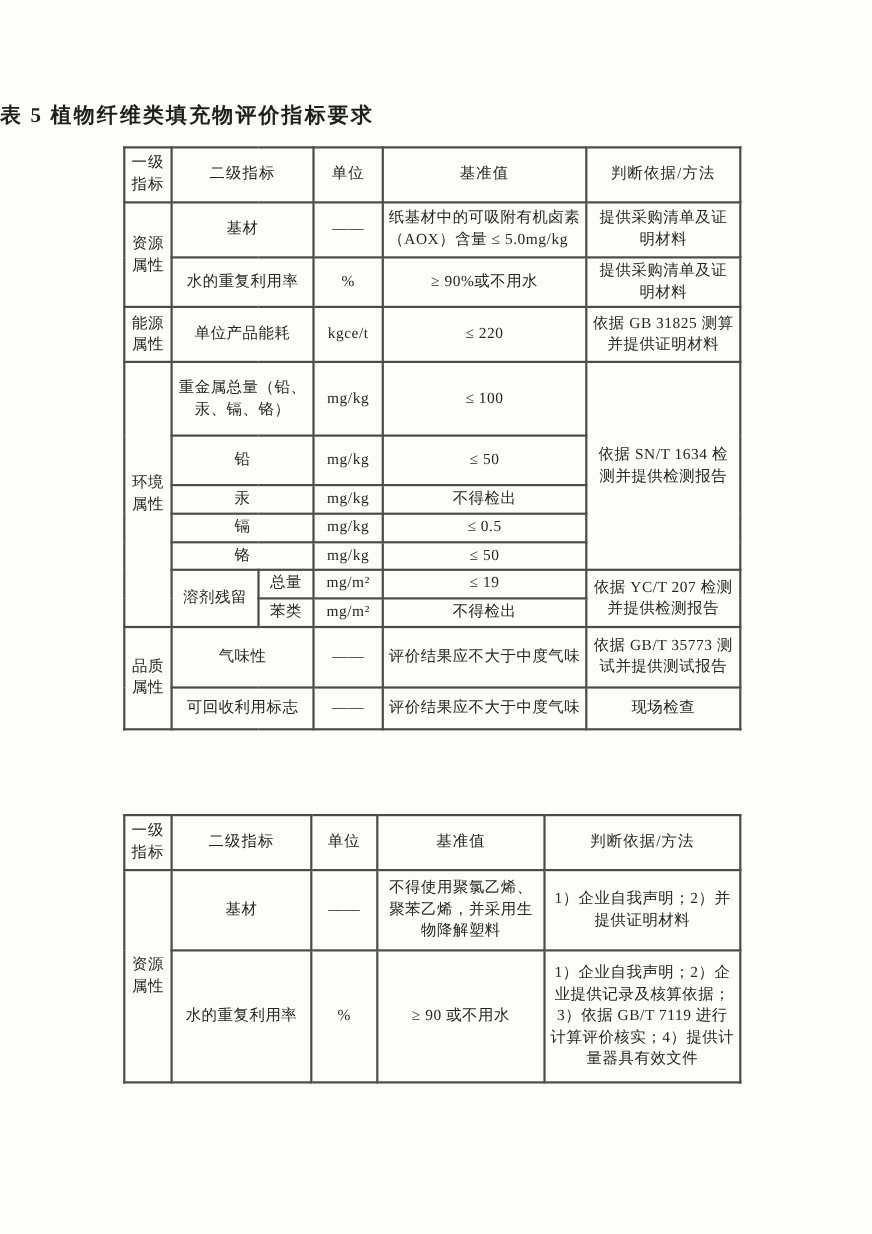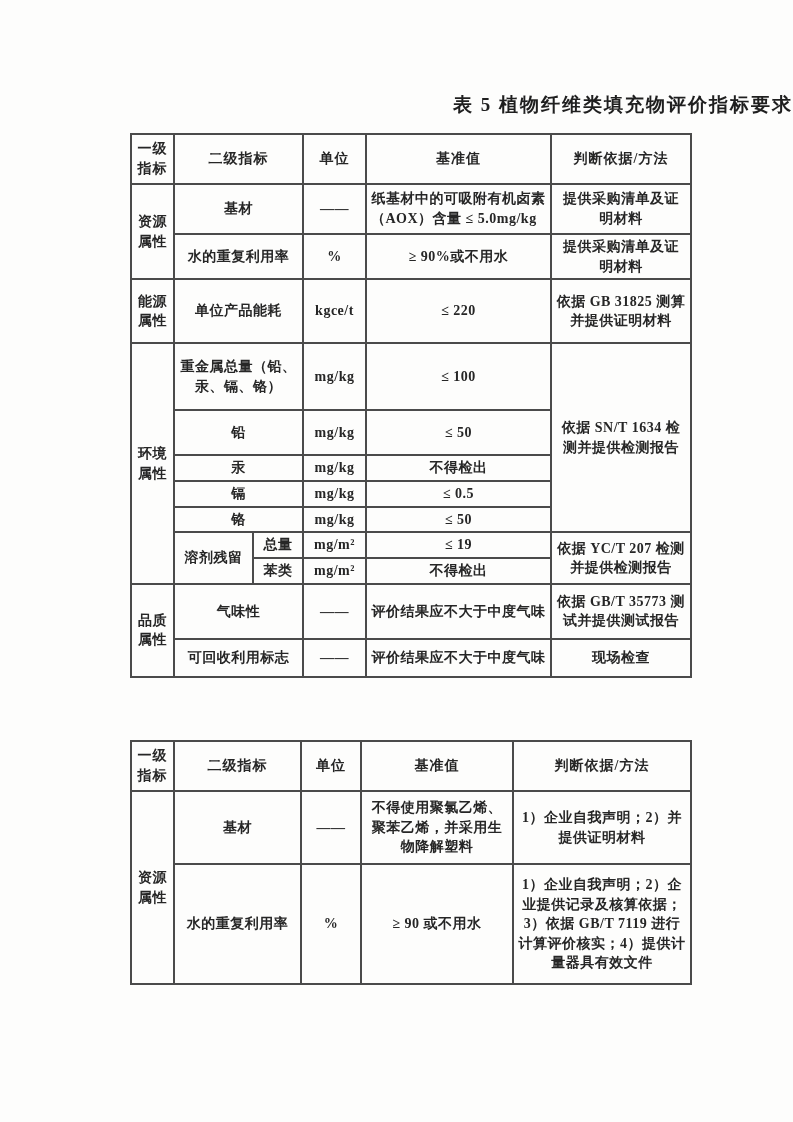--- a/index.html
+++ b/index.html
@@ -10,36 +10,35 @@
     height: 1122px;
     background: #fdfdfc;
     font-family: "Liberation Serif", "DejaVu Serif", serif;
     color: #262626;
     overflow: hidden;
   }
   .tbl-title {
     position: absolute;
     left: 0;
     width: 100%;
-    text-align: right;
+    text-align: left;
     font-size: 19px;
     font-weight: bold;
     letter-spacing: 2px;
     color: #1f1f1f;
   }
   #title-t5 { top: 92px; }
   #title-t6 { top: 708px; }
 
   table.req {
     position: absolute;
-    left: 130px;
+    left: 112px;
     width: 560px;
     border-collapse: collapse;
     table-layout: fixed;
-    font-weight: bold;
   }
   #table5 { top: 133px; }
   #table6 { top: 740px; }
 
   table.req td {
     border: 2px solid #4b4b4b;
     text-align: center;
     vertical-align: middle;
     font-size: 14px;
     line-height: 1.4;
@@ -56,21 +55,21 @@
   }
   td.cell-left {
     text-align: left;
     padding: 2px 8px;
     letter-spacing: 1px;
     margin-left: 20px;
   }
 
   
   .t5-r0 { height: 50px; } .t5-r1 { height: 50px; } .t5-r2 { height: 45px; }
-  .t5-r3 { height: 64px; } .t5-r4 { height: 67px; } .t5-r5 { height: 45px; }
+  .t5-r3 { height: 50px; } .t5-r4 { height: 67px; } .t5-r5 { height: 45px; }
   .t5-r6 { height: 25px; } .t5-r7 { height: 26px; } .t5-r8 { height: 24px; }
   .t5-r9 { height: 24px; } .t5-r10 { height: 26px; } .t5-r11 { height: 55px; }
   .t5-r12 { height: 38px; margin-top: 44px; }
   .t6-r0 { height: 50px; } .t6-r1 { height: 73px; } .t6-r2 { height: 120px; }
 
   .page-number {
     position: absolute;
     top: 1014px;
     left: 0;
     width: 100%;

